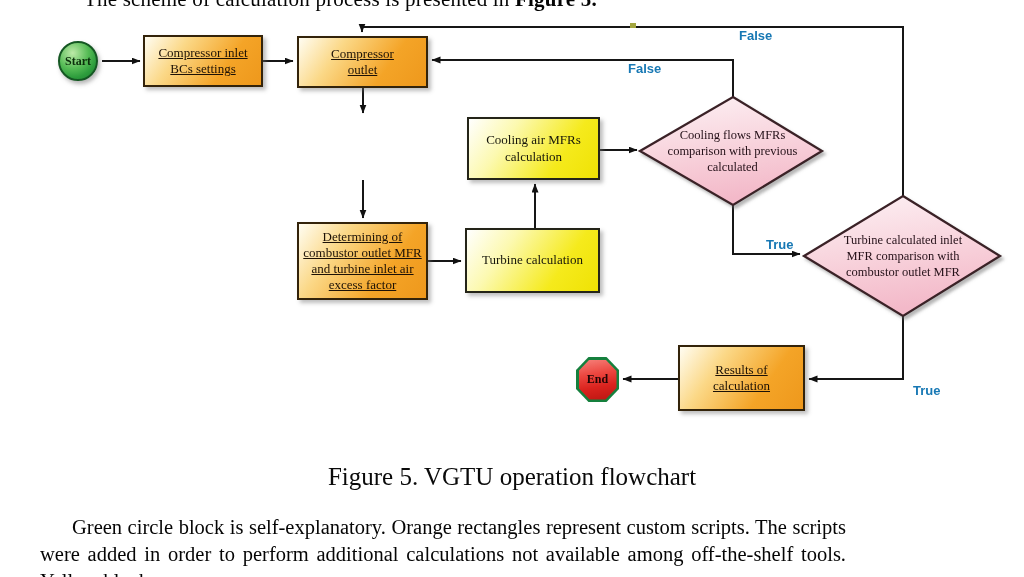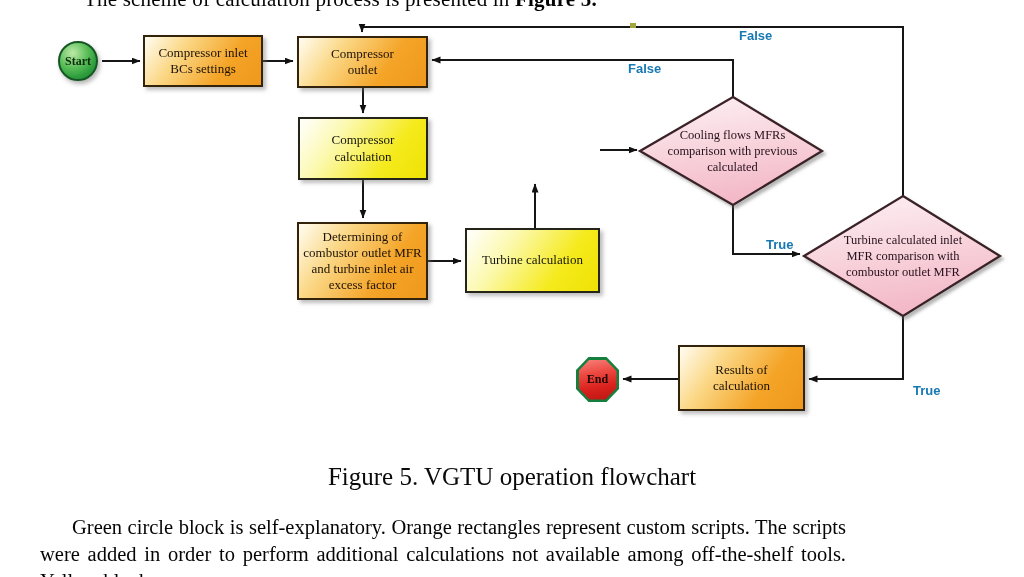--- a/index.html
+++ b/index.html
@@ -24,20 +24,21 @@
   
   #chart-svg{position:absolute;left:0;top:0;}
   .node{
     position:absolute;box-sizing:border-box;display:flex;align-items:center;justify-content:center;
     text-align:center;font-size:13px;line-height:1.25;color:#1c1106;
     box-shadow:2.5px 3px 4px rgba(110,110,110,.45);
   }
   .orange{
     background:linear-gradient(125deg,#fffdf2 0%,#fbd887 30%,#f4a427 68%,#ee981c 100%);
     border:2px solid #33230a;
+    text-decoration:underline;
   }
   .yellow{
     background:linear-gradient(125deg,#ffffff 0%,#fcf9b0 30%,#f5ea1c 70%,#efe204 100%);
     border:2px solid #242418;color:#15150a;
   }
   .start-circle{
     position:absolute;left:58px;top:41px;width:40px;height:40px;border-radius:50%;
     background:radial-gradient(circle at 35% 28%,#bdeaa8 0%,#55bb55 45%,#2d9c3c 70%,#1f7f30 100%);
     border:2.5px solid #155723;box-sizing:border-box;
     display:flex;align-items:center;justify-content:center;
@@ -117,24 +118,24 @@
   </div>
 
   <div class="node orange" style="left:143px;top:35px;width:120px;height:52px;padding:2px 4px">
     <span>Compressor inlet BCs settings</span>
   </div>
 
   <div class="node orange" style="left:297px;top:36px;width:131px;height:52px;padding:2px 24px">
     <span>Compressor outlet</span>
   </div>
 
-  <div class="node yellow" style="left:298px;top:117px;width:130px;height:63px;padding:2px 16px">
-    <span>Compressor calculation</span>
+
+  <div class="node yellow" style="left:467px;top:117px;width:133px;height:63px;padding:2px 6px">
+    <span>Cooling air MFRs calculation</span>
   </div>
-
 
   <div class="node orange" style="left:297px;top:222px;width:131px;height:78px;padding:2px 2px">
     <span>Determining of combustor outlet MFR and turbine inlet air excess factor</span>
   </div>
 
   <div class="node yellow" style="left:465px;top:228px;width:135px;height:65px;padding:2px 8px">
     <span>Turbine calculation</span>
   </div>
 
   <div class="node orange" style="left:678px;top:345px;width:127px;height:66px;padding:2px 14px">

